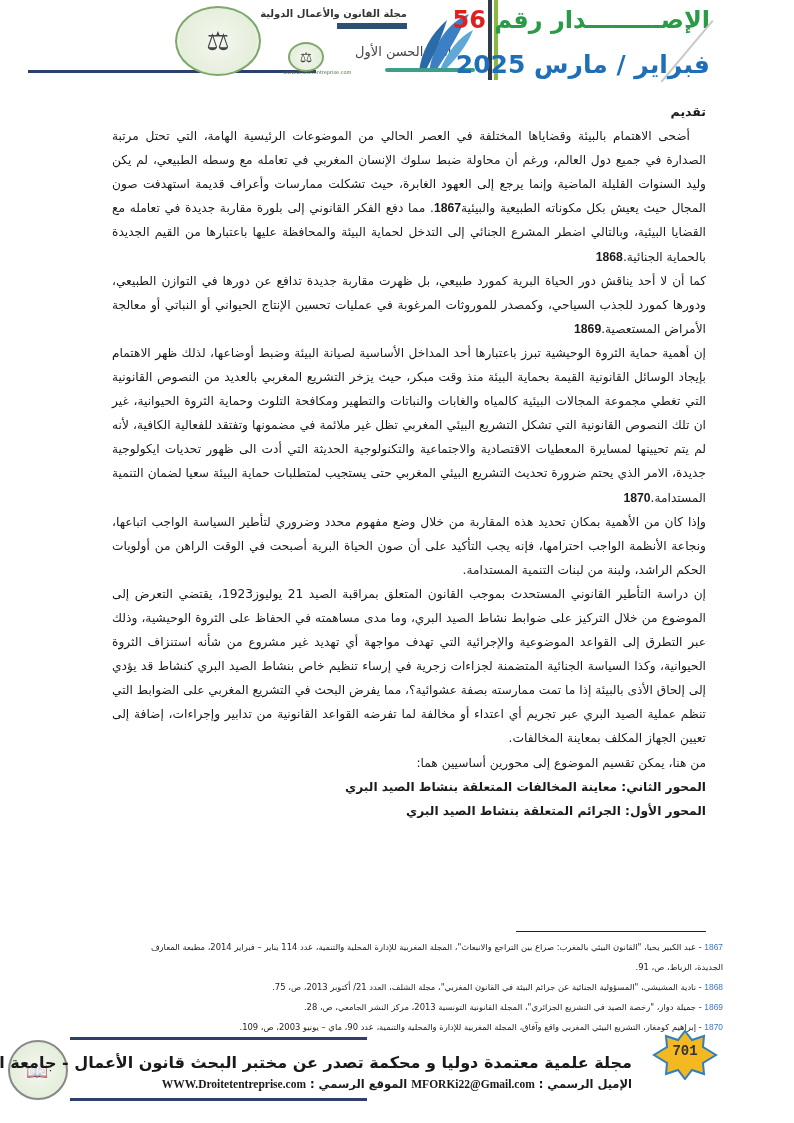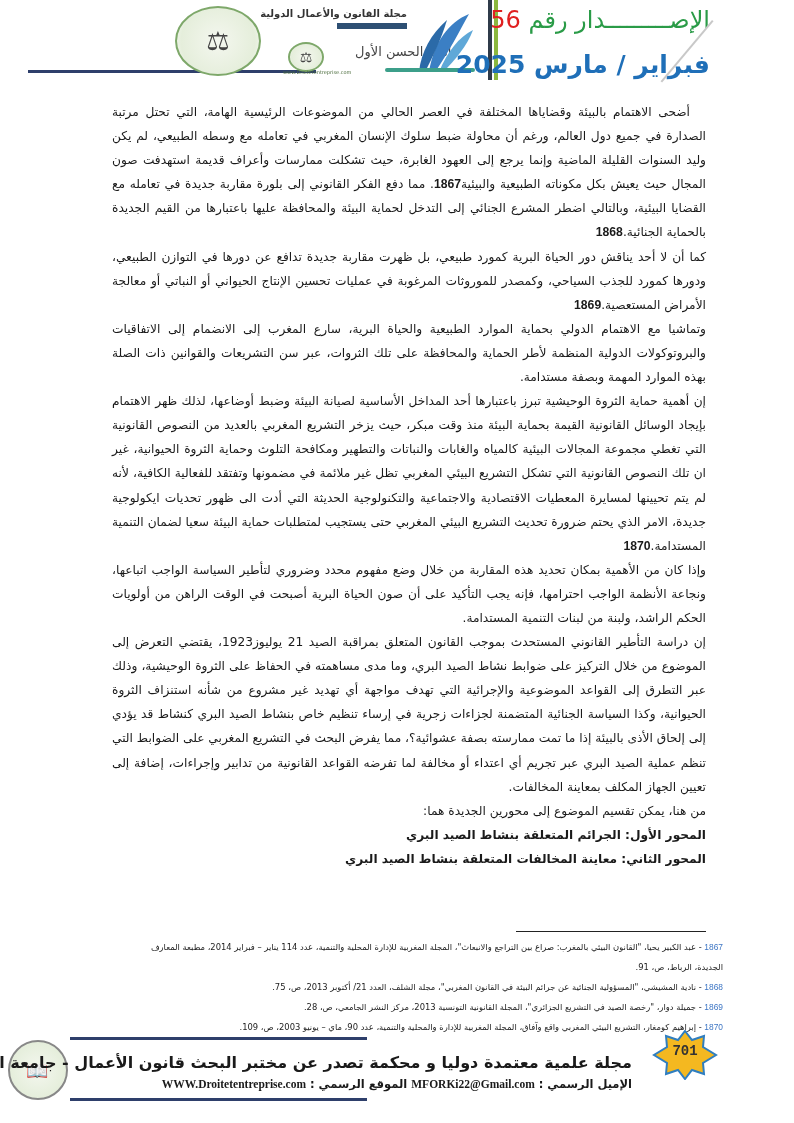--- a/index.html
+++ b/index.html
@@ -30,21 +30,21 @@
   .journal-url { position: absolute; left: 8px; top: 63px; font-size: 5px; color: #4a6b3b; }
   .leaf { position: absolute; right: 0; top: 6px; width: 66px; height: 64px; }
   .book-line { position: absolute; left: 110px; top: 62px; width: 90px; height: 4px; background: #3c9f8a; border-radius: 2px; }
 
   .v-bars { position: absolute; left: 488px; top: 0; width: 12px; height: 80px; }
   .v-bar-dark { position: absolute; left: 0; top: 0; width: 4px; height: 80px; background: #2f3b4a; }
   .v-bar-green { position: absolute; left: 6px; top: 0; width: 4px; height: 80px; background: #8bb83f; }
 
   .issue-title {
     position: absolute; right: 84px; top: 6px; direction: rtl; white-space: nowrap;
-    font-weight: normal; font-size: 24px; line-height: 28px; color: #2a9b47;
+    font-weight: bold; font-size: 24px; line-height: 28px; color: #2a9b47;
   }
   .issue-num { color: #e02020; }
   .issue-date {
     position: absolute; right: 84px; top: 50px; direction: rtl; white-space: nowrap;
     font-weight: bold; font-size: 25px; line-height: 30px; color: #1f6fb8;
   }
   .diag-line { position: absolute; left: 712px; top: 20px; width: 2px; height: 80px; background: #c8c8c8; transform: rotate(40deg); transform-origin: top left; }
 
   
   .content {
@@ -116,37 +116,37 @@
 
   <div class="issue-title">
     <span>الإصـــــــــدار رقم</span>
     <span class="issue-num">56</span>
   </div>
   <div class="issue-date">فبراير / مارس 2025</div>
   <div class="diag-line"></div>
 </div>
 
 <div class="content">
+  <div class="section-title">تقديم</div>
 
   <p class="para first"><span>أضحى الاهتمام بالبيئة وقضاياها المختلفة في العصر الحالي من الموضوعات الرئيسية الهامة، التي تحتل مرتبة الصدارة في جميع دول العالم، ورغم أن محاولة ضبط سلوك الإنسان المغربي في تعامله مع وسطه الطبيعي، لم يكن وليد السنوات القليلة الماضية وإنما يرجع إلى العهود الغابرة، حيث تشكلت ممارسات وأعراف قديمة استهدفت صون المجال حيث يعيش بكل مكوناته الطبيعية والبيئية</span><span class="fnref">1867</span><span>. مما دفع الفكر القانوني إلى بلورة مقاربة جديدة في تعامله مع القضايا البيئية، وبالتالي اضطر المشرع الجنائي إلى التدخل لحماية البيئة والمحافظة عليها باعتبارها من القيم الجديدة بالحماية الجنائية.</span><span class="fnref">1868</span></p>
 
   <p class="para"><span>كما أن لا أحد يناقش دور الحياة البرية كمورد طبيعي، بل ظهرت مقاربة جديدة تدافع عن دورها في التوازن الطبيعي، ودورها كمورد للجذب السياحي، وكمصدر للموروثات المرغوبة في عمليات تحسين الإنتاج الحيواني أو النباتي أو معالجة الأمراض المستعصية.</span><span class="fnref">1869</span></p>
 
-  <p class="para">وتماشيا مع الاهتمام الدولي بحماية الموارد الطبيعية والحياة البرية، سارع المغرب إلى الانضمام إلى الاتفاقيات والبروتوكولات الدولية المنظمة لأطر الحماية والمحافظة على تلك الثروات، عبر سن التشريعات والقوانين ذات الصلة بهذه الموارد المهمة وبصفة مستدامة.</p>
 
   <p class="para"><span>إن أهمية حماية الثروة الوحيشية تبرز باعتبارها أحد المداخل الأساسية لصيانة البيئة وضبط أوضاعها، لذلك ظهر الاهتمام بإيجاد الوسائل القانونية القيمة بحماية البيئة منذ وقت مبكر، حيث يزخر التشريع المغربي بالعديد من النصوص القانونية التي تغطي مجموعة المجالات البيئية كالمياه والغابات والنباتات والتطهير ومكافحة التلوث وحماية الثروة الحيوانية، غير ان تلك النصوص القانونية التي تشكل التشريع البيئي المغربي تظل غير ملائمة في مضمونها وتفتقد للفعالية الكافية، لأنه لم يتم تحيينها لمسايرة المعطيات الاقتصادية والاجتماعية والتكنولوجية الحديثة التي أدت الى ظهور تحديات ايكولوجية جديدة، الامر الذي يحتم ضرورة تحديث التشريع البيئي المغربي حتى يستجيب لمتطلبات حماية البيئة سعيا لضمان التنمية المستدامة.</span><span class="fnref">1870</span></p>
 
   <p class="para">وإذا كان من الأهمية بمكان تحديد هذه المقاربة من خلال وضع مفهوم محدد وضروري لتأطير السياسة الواجب اتباعها، ونجاعة الأنظمة الواجب احترامها، فإنه يجب التأكيد على أن صون الحياة البرية أصبحت في الوقت الراهن من أولويات الحكم الراشد، ولبنة من لبنات التنمية المستدامة.</p>
 
   <p class="para">إن دراسة التأطير القانوني المستحدث بموجب القانون المتعلق بمراقبة الصيد 21 يوليوز1923، يقتضي التعرض إلى الموضوع من خلال التركيز على ضوابط نشاط الصيد البري، وما مدى مساهمته في الحفاظ على الثروة الوحيشية، وذلك عبر التطرق إلى القواعد الموضوعية والإجرائية التي تهدف مواجهة أي تهديد غير مشروع من شأنه استنزاف الثروة الحيوانية، وكذا السياسة الجنائية المتضمنة لجزاءات زجرية في إرساء تنظيم خاص بنشاط الصيد البري كنشاط قد يؤدي إلى إلحاق الأذى بالبيئة إذا ما تمت ممارسته بصفة عشوائية؟، مما يفرض البحث في التشريع المغربي على الضوابط التي تنظم عملية الصيد البري عبر تجريم أي اعتداء أو مخالفة لما تفرضه القواعد القانونية من تدابير وإجراءات، إضافة إلى تعيين الجهاز المكلف بمعاينة المخالفات.</p>
 
-  <p class="para">من هنا، يمكن تقسيم الموضوع إلى محورين الجديدة هما:</p>
+  <p class="para">من هنا، يمكن تقسيم الموضوع إلى محورين أساسيين هما:</p>
 
+  <p class="axis">المحور الثاني: معاينة المخالفات المتعلقة بنشاط الصيد البري</p>
   <p class="axis">المحور الأول: الجرائم المتعلقة بنشاط الصيد البري</p>
-  <p class="axis">المحور الثاني: معاينة المخالفات المتعلقة بنشاط الصيد البري</p>
 </div>
 
 <div class="fn-rule"></div>
 <div class="footnotes">
   <p><span class="fn-num">1867</span><span> - عبد الكبير يحيا، "القانون البيئي بالمغرب: صراع بين التراجع والانبعاث"، المجلة المغربية للإدارة المحلية والتنمية، عدد 114 يناير – فبراير 2014، مطبعة المعارف الجديدة، الرباط، ص، 91.</span></p>
   <p><span class="fn-num">1868</span><span> - نادية المشيشي، "المسؤولية الجنائية عن جرائم البيئة في القانون المغربي"، مجلة الشلف، العدد 21/ أكتوبر 2013، ص، 75.</span></p>
   <p><span class="fn-num">1869</span><span> - جميلة دوار، "رخصة الصيد في التشريع الجزائري"، المجلة القانونية التونسية 2013، مركز النشر الجامعي، ص، 28.</span></p>
   <p><span class="fn-num">1870</span><span> - إبراهيم كومغار، التشريع البيئي المغربي واقع وآفاق، المجلة المغربية للإدارة والمحلية والتنمية، عدد 90، ماي – يونيو 2003، ص، 109.</span></p>
 </div>
 

